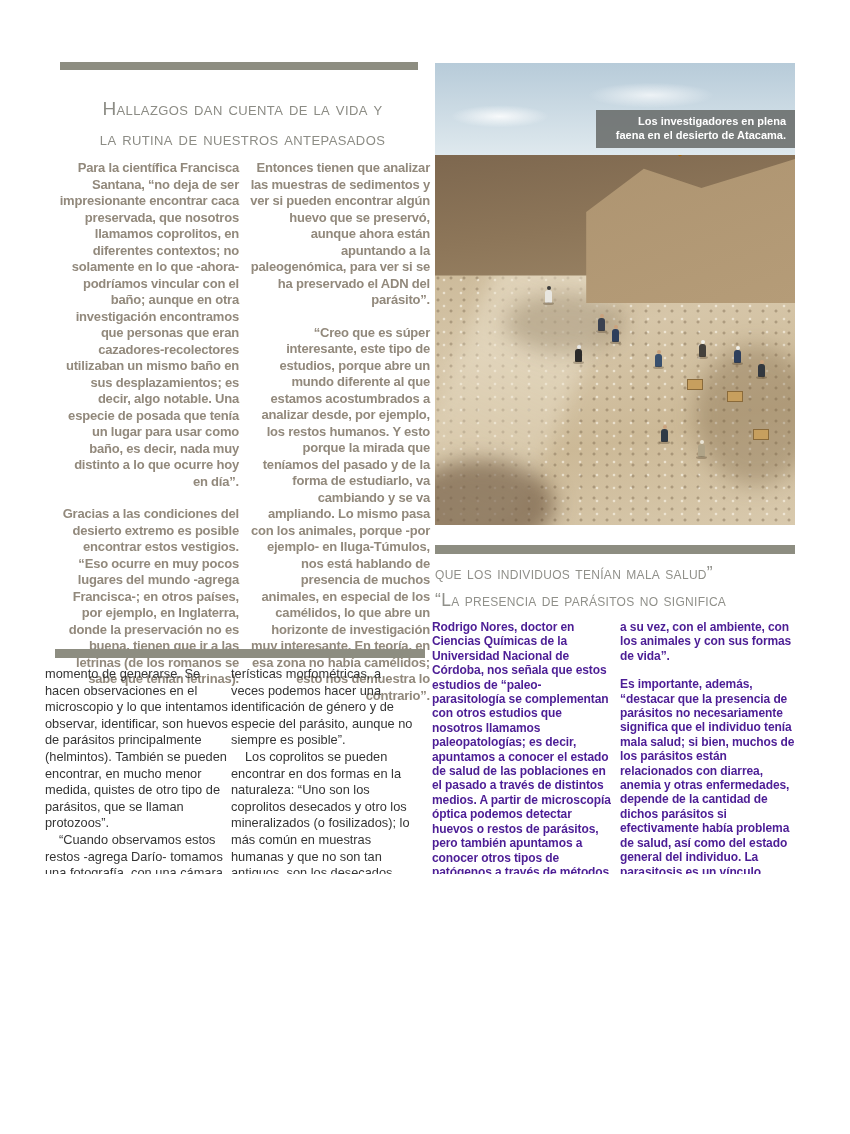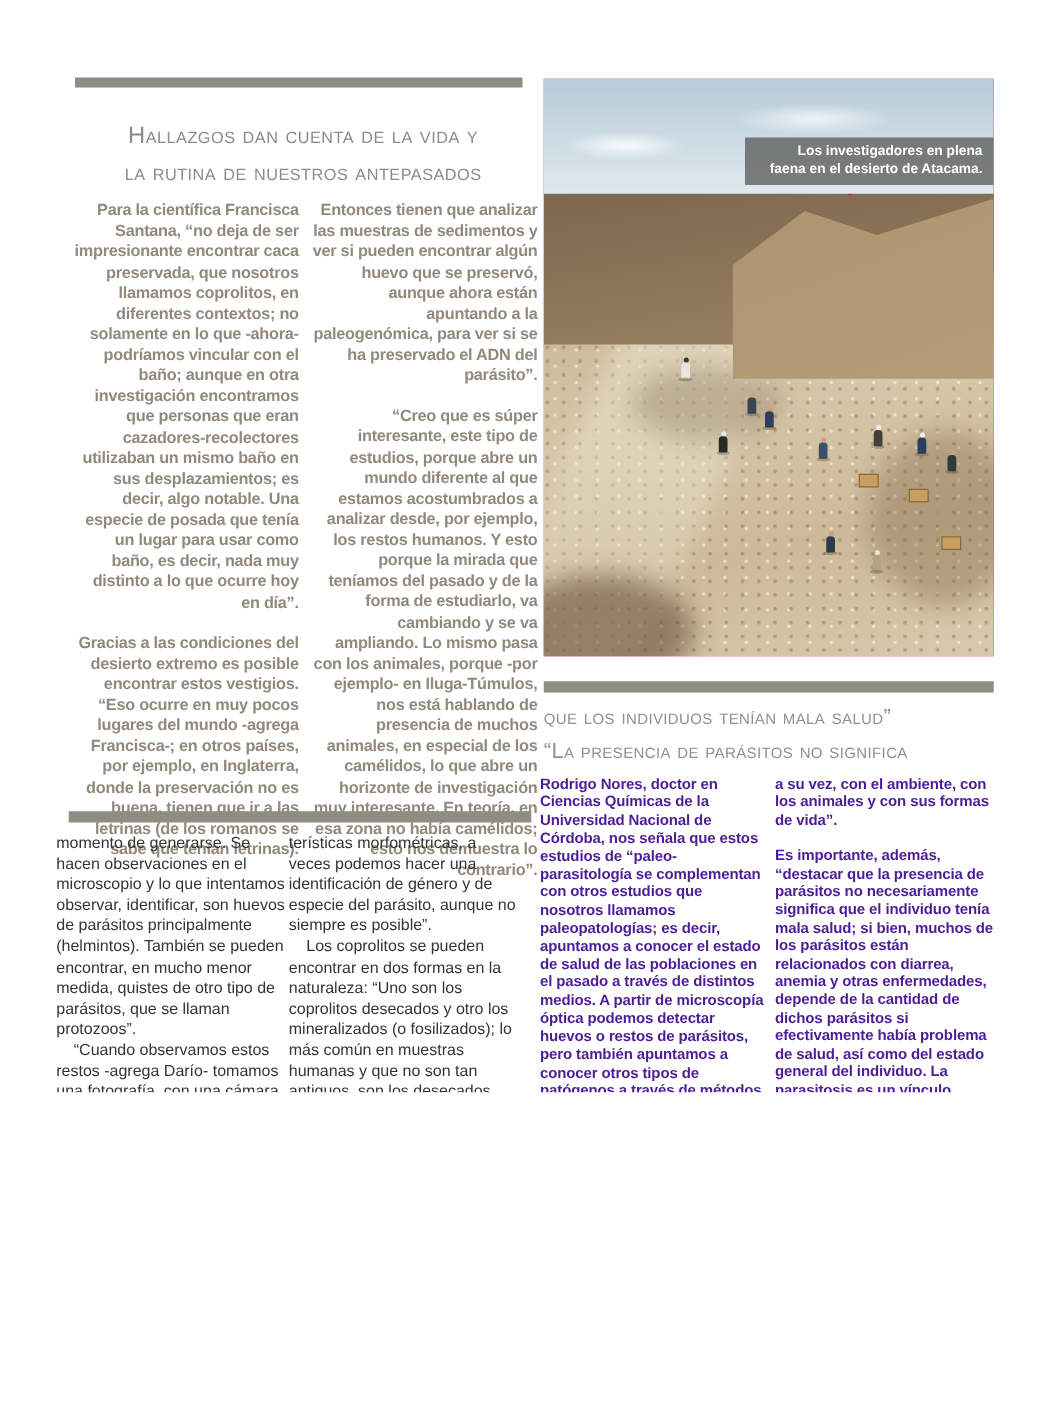--- a/index.html
+++ b/index.html
@@ -13,21 +13,21 @@
   .headline{position:absolute;left:50px;top:94px;width:385px;text-align:center;
             color:#8c8c85;font-variant:small-caps;font-size:19px;line-height:30px;
             letter-spacing:0.4px;font-weight:400;}
 
   .topcols{position:absolute;left:58px;top:160px;width:372px;display:flex;gap:10px;}
   .topcols .col{width:181px;color:#92897c;font-weight:700;font-size:13px;
                 line-height:16.5px;text-align:right;letter-spacing:-0.2px;}
   .topcols p{margin:0 0 16px 0;}
 
   
-  .photo{position:absolute;left:435px;top:63px;width:360px;height:462px;overflow:hidden;background:#be185d;}
+  .photo{position:absolute;left:435px;top:63px;width:360px;height:462px;overflow:hidden;background:#a16207;}
   .ph-sky{position:absolute;left:0;top:0;width:100%;height:20%;
           background:
             radial-gradient(ellipse 70px 16px at 18% 58%, rgba(255,255,255,.85), transparent 70%),
             radial-gradient(ellipse 90px 18px at 60% 35%, rgba(255,255,255,.7), transparent 70%),
             linear-gradient(#b7cbd9,#dfe9ee);}
   .ph-ridge-back{position:absolute;left:0;top:0;width:100%;height:46%;
           background:linear-gradient(172deg,#6e5945,#8d7659 70%,#9a8465);
           clip-path:polygon(0 16%,10% 6%,22% 14%,38% 32%,52% 24%,68% 44%,82% 30%,100% 38%,100% 100%,0 100%);}
   .ph-ridge-right{position:absolute;left:0;top:0;width:100%;height:52%;
           background:linear-gradient(160deg,#a98f6c,#b59c78);

